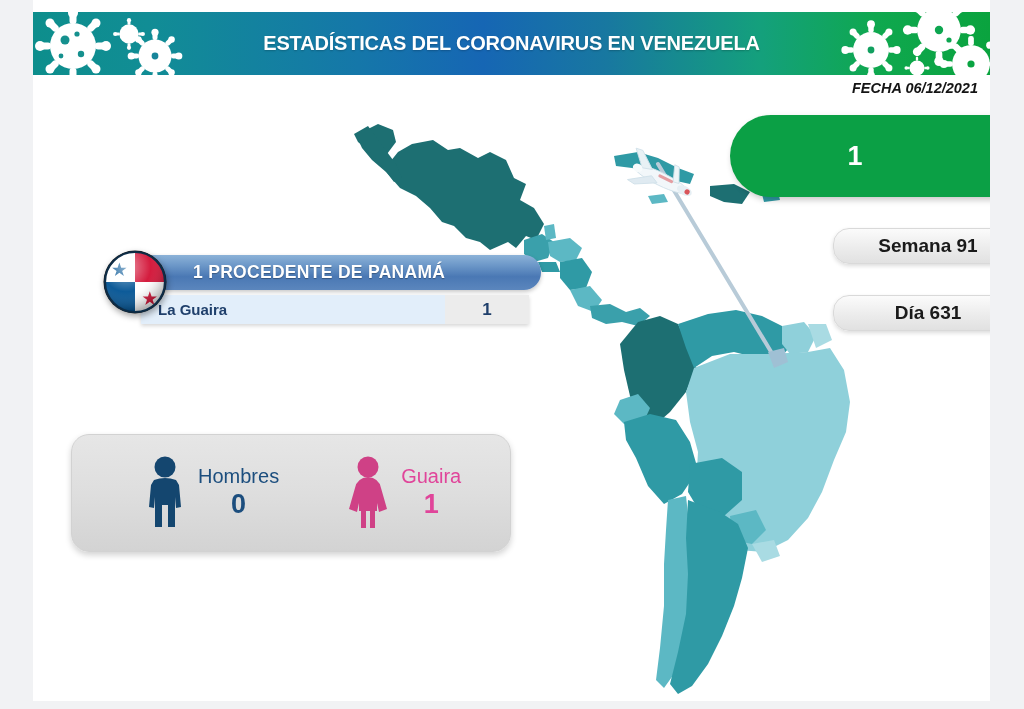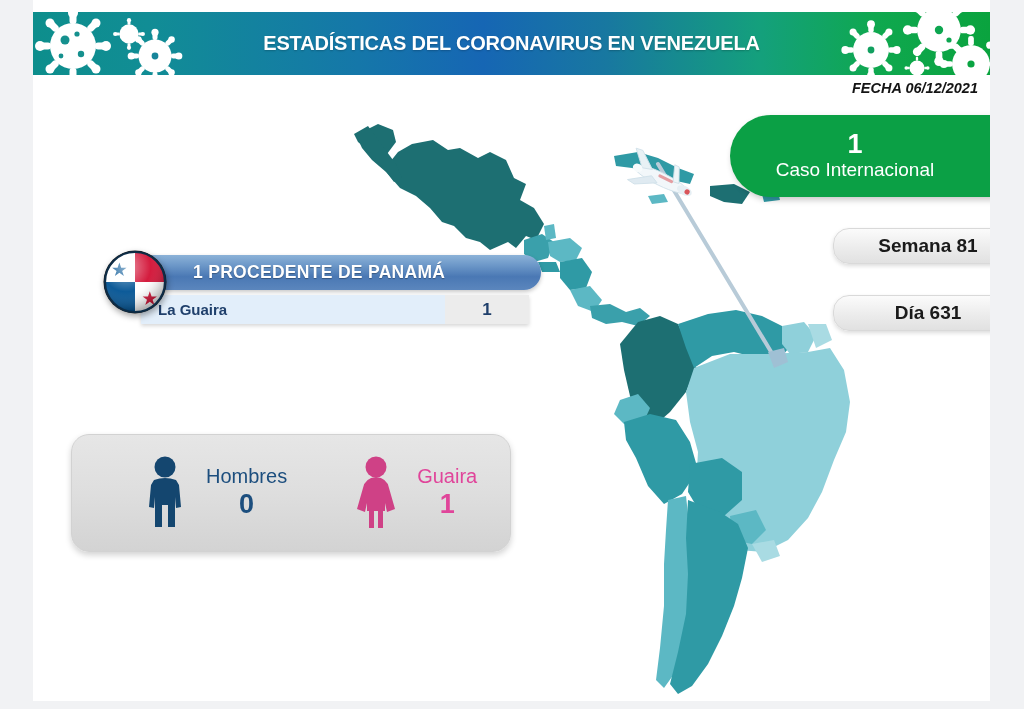--- a/index.html
+++ b/index.html
@@ -245,21 +245,21 @@
     border: 1px solid #d2d2d2;
     border-radius: 18px;
     box-shadow: 0 3px 6px rgba(0,0,0,0.18);
     display: flex;
     align-items: center;
     z-index: 5;
   }
   .gender-cell {
     display: flex;
     align-items: center;
-    gap: 20px;
+    gap: 12px;
   }
   #gender-male  { margin-left: 72px; }
   #gender-female{ margin-left: 68px; }
   .gender-text {
     display: flex;
     flex-direction: column;
     align-items: center;
     line-height: 1.18;
   }
   .gender-text .g-lbl { font-size: 20px; }
@@ -466,24 +466,23 @@
         <path d="M58 30 L52 14 L57 14 L64 29 Z" fill="#eef5f8" stroke="#cfe0e8" stroke-width="0.8"></path>
         <ellipse cx="72" cy="33" rx="8" ry="4.5" fill="#e6eff4"></ellipse>
         <circle cx="75" cy="33" r="2.6" fill="#d9555a"></circle>
         <rect x="42" y="29" width="16" height="3" rx="1.5" fill="#d9555a" opacity="0.55"></rect>
         <ellipse cx="20" cy="33" rx="5" ry="4" fill="#f7fbfc"></ellipse>
       </g>
     </svg>
 
     <div id="intl-badge">
       <div class="num">1</div>
-      <div class="lbl">Caso Internacional</div>
     </div>
 
-    <div class="pill" id="pill-semana">Semana 81</div>
+    <div class="pill" id="pill-semana">Semana 91</div>
     <div class="pill" id="pill-dia">Día 631</div>
 
     <div id="origin-block">
       <div id="origin-bar">
         <span>1 PROCEDENTE DE PANAMÁ</span>
       </div>
 
       <svg id="flag" viewBox="0 0 64 64">
         <defs>
           <clipPath id="flagclip">

